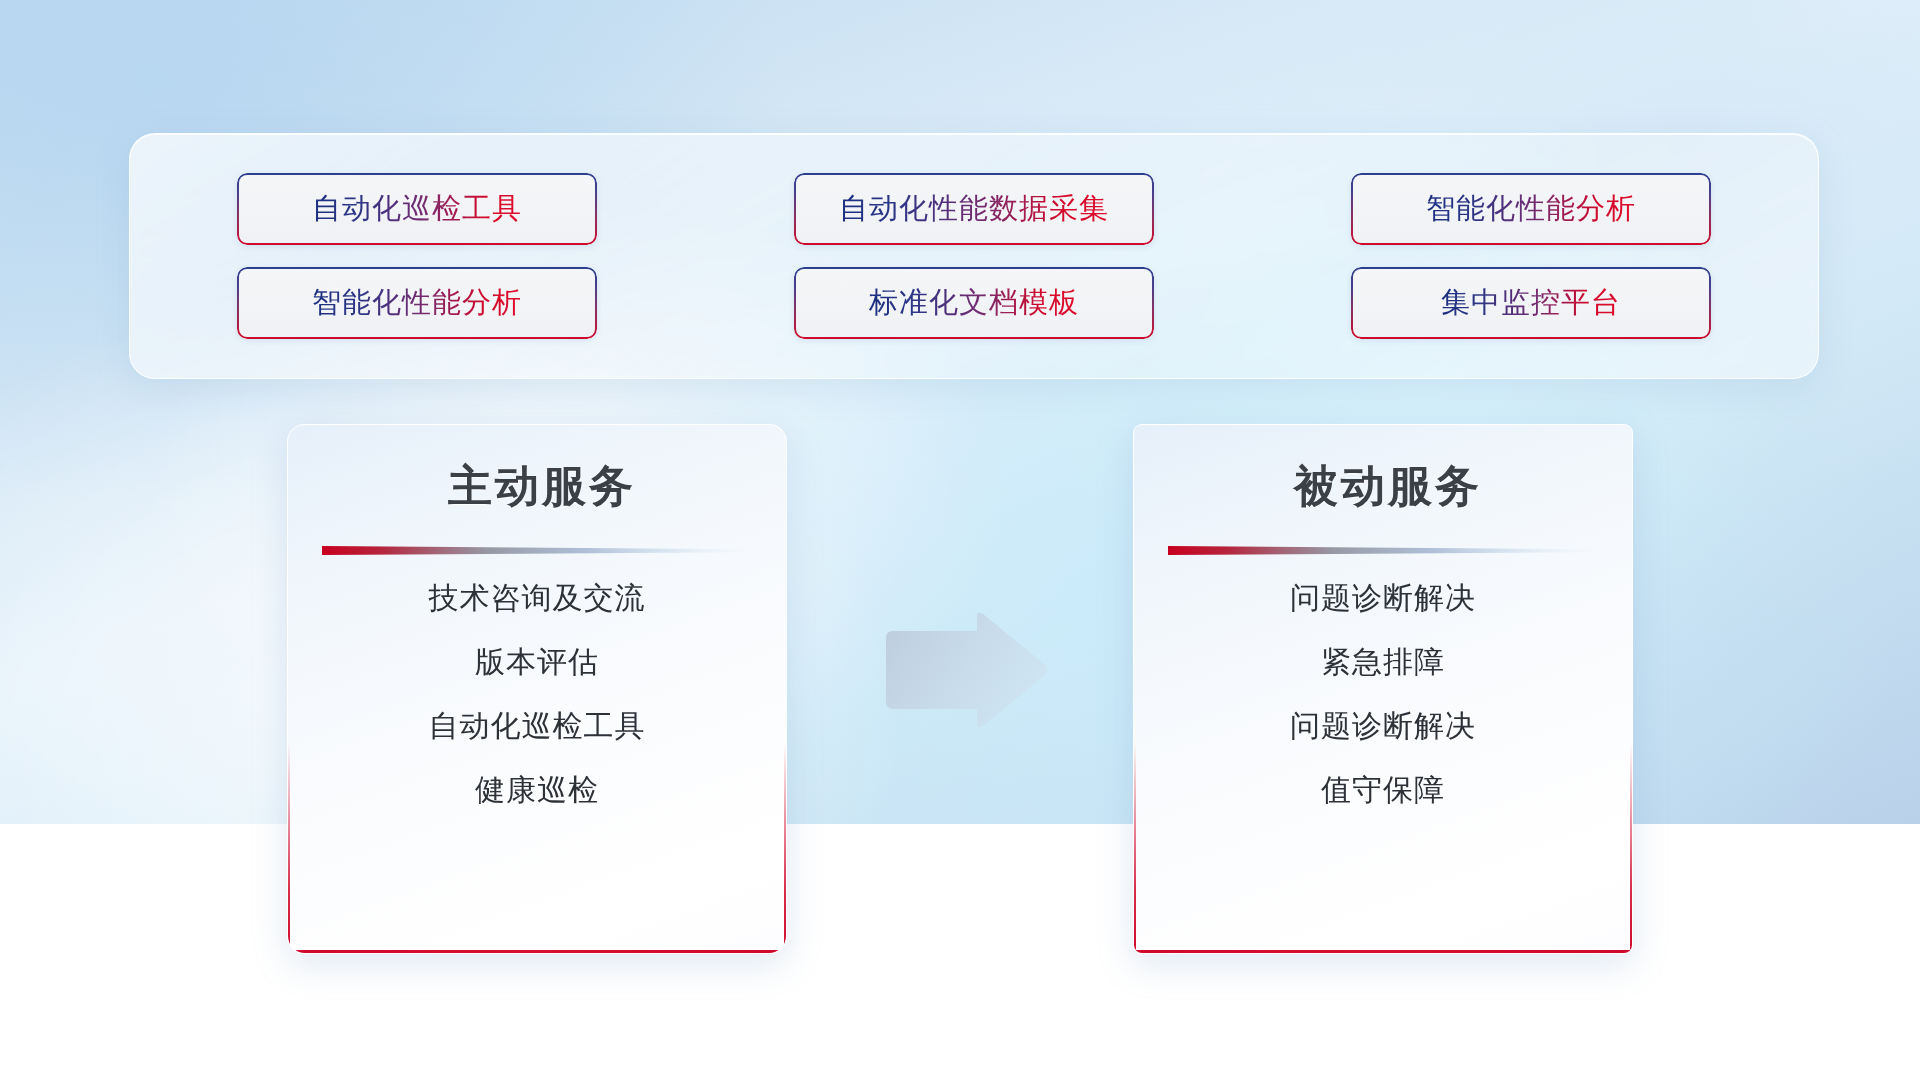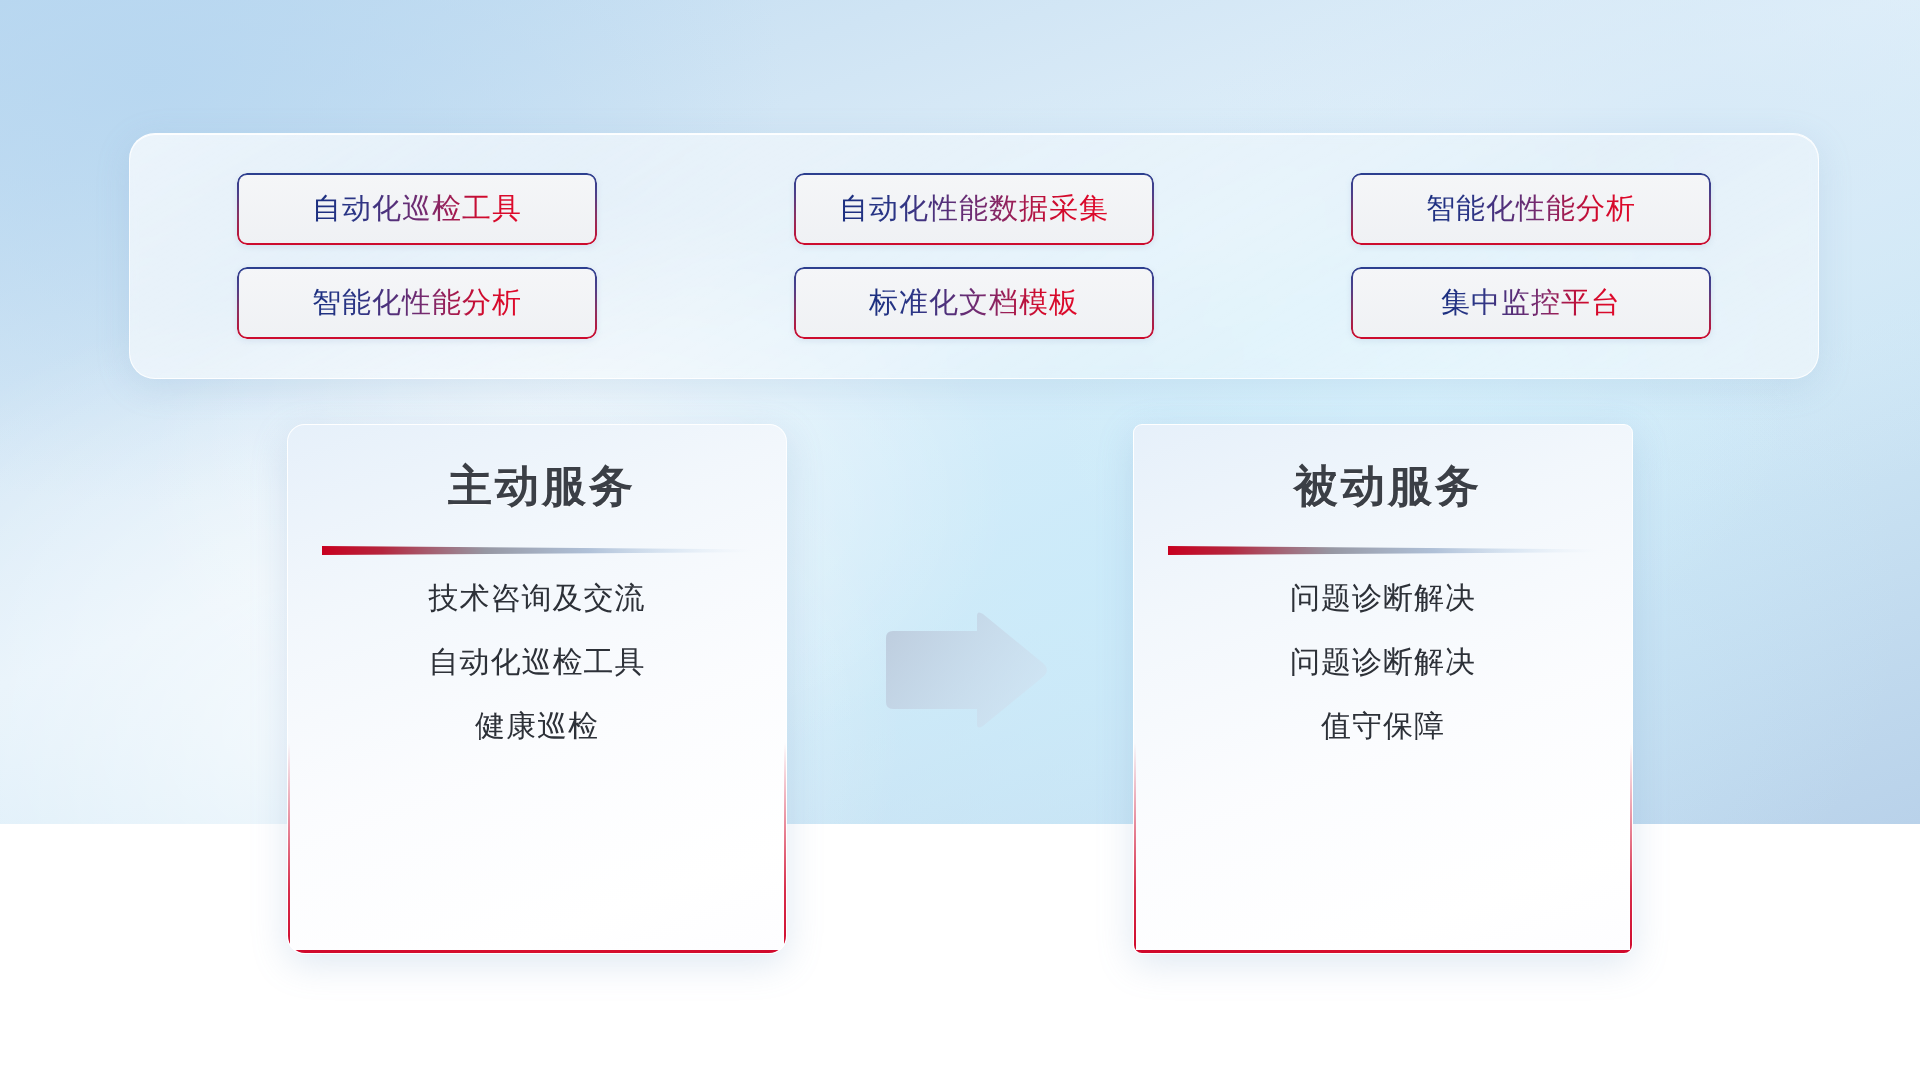--- a/index.html
+++ b/index.html
@@ -226,20 +226,21 @@
             <stop offset="62%" stop-color="#8ba3c4" stop-opacity="0.65"></stop>
             <stop offset="82%" stop-color="#b9cfe6" stop-opacity="0.4"></stop>
             <stop offset="100%" stop-color="#dce9f5" stop-opacity="0"></stop>
           </linearGradient>
         </defs>
         <path d="M0,2 L430,5.2 L430,8.2 L0,11 Z" fill="url(#divGradA)"></path>
       </svg>
     </div>
     <ul class="card-list">
       <li>技术咨询及交流</li>
+      <li>版本评估</li>
       <li>自动化巡检工具</li>
       <li>健康巡检</li>
     </ul>
   </div>
 
   <div class="flow-arrow">
     <svg viewBox="0 0 170 118" aria-hidden="true">
       <defs>
         <linearGradient id="arrowGrad" x1="0" y1="0" x2="1" y2="0.5">
           <stop offset="0%" stop-color="#b9c6d8" stop-opacity="0.85"></stop>
@@ -264,18 +265,19 @@
             <stop offset="62%" stop-color="#8ba3c4" stop-opacity="0.65"></stop>
             <stop offset="82%" stop-color="#b9cfe6" stop-opacity="0.4"></stop>
             <stop offset="100%" stop-color="#dce9f5" stop-opacity="0"></stop>
           </linearGradient>
         </defs>
         <path d="M0,2 L430,5.2 L430,8.2 L0,11 Z" fill="url(#divGradB)"></path>
       </svg>
     </div>
     <ul class="card-list">
       <li>问题诊断解决</li>
+      <li>紧急排障</li>
       <li>问题诊断解决</li>
       <li>值守保障</li>
     </ul>
   </div>
 
 </div>
 
 </body></html>

